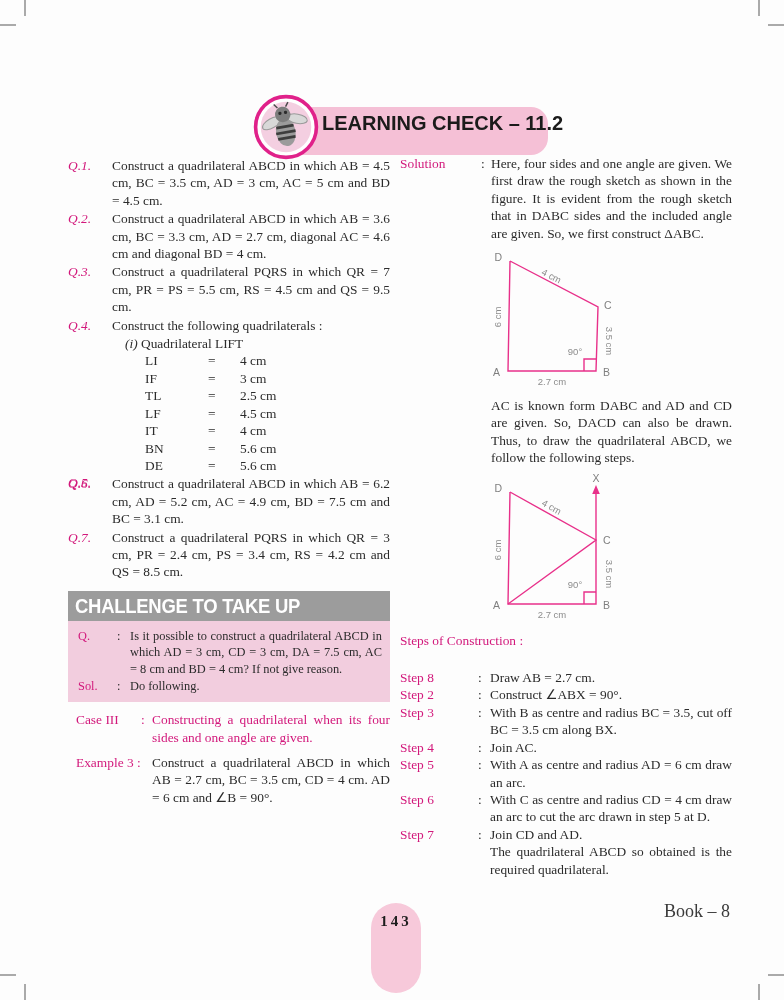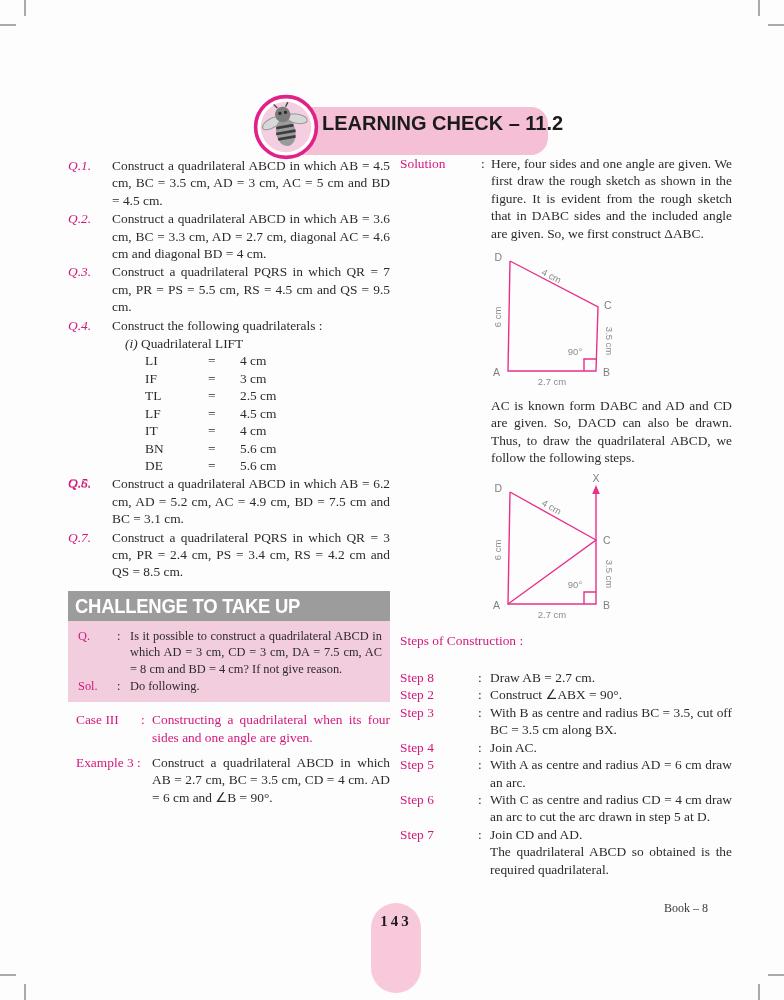--- a/index.html
+++ b/index.html
@@ -73,21 +73,21 @@
   .step-row { position:relative; padding-left:90px; text-align:justify; }
   .step-label { position:absolute; left:0; color:#d2187b; }
   .step-colon { position:absolute; left:78px; }
   .steps-footer { padding-left:90px; text-align:justify; }
 
   .page-pill {
     position:absolute; left:371px; top:903px; width:50px; height:90px;
     background:#f7c9da; border-radius:25px; text-align:center;
   }
   .page-num { font-weight:bold; font-size:15px; letter-spacing:3px; padding-top:10px; color:#1d1d1d; }
-  .book-label { position:absolute; left:664px; top:901px; font-size:12px; color:#3a3a3a; }
+  .book-label { position:absolute; left:664px; top:901px; font-size:18px; color:#3a3a3a; }
 </style>
 </head>
 <body>
 
 <div class="crop" style="left:24px;top:0;width:2px;height:16px;"></div>
 <div class="crop" style="left:0;top:24px;width:16px;height:2px;"></div>
 <div class="crop" style="left:758px;top:0;width:2px;height:16px;"></div>
 <div class="crop" style="left:768px;top:24px;width:16px;height:2px;"></div>
 <div class="crop" style="left:24px;top:984px;width:2px;height:16px;"></div>
 <div class="crop" style="left:0;top:974px;width:16px;height:2px;"></div>

